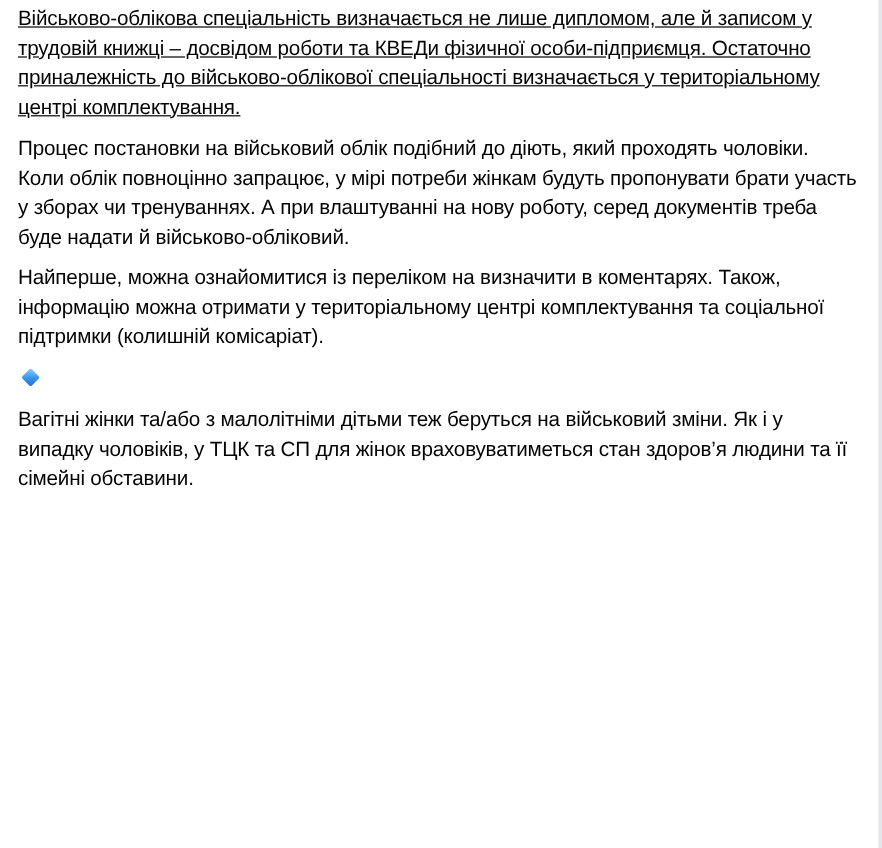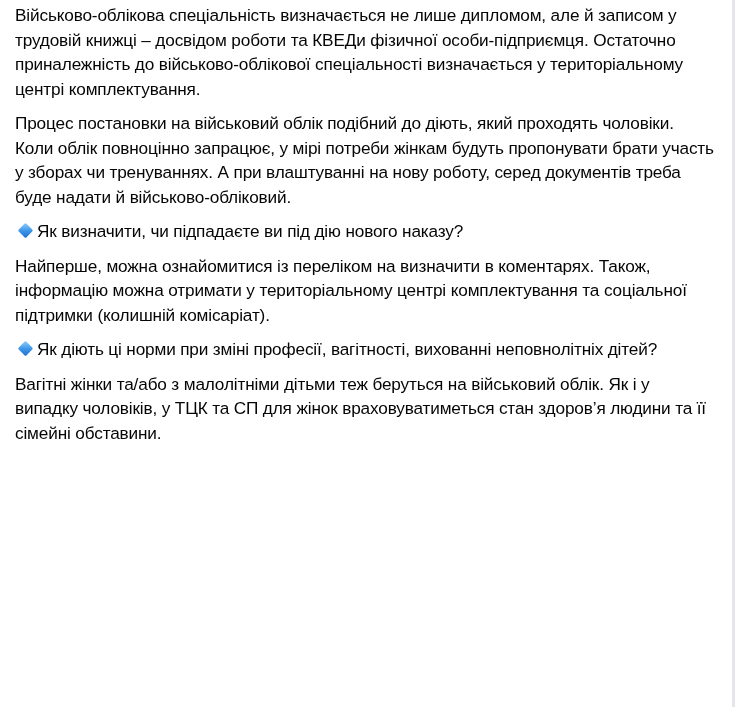--- a/index.html
+++ b/index.html
@@ -21,21 +21,21 @@
       top: 0;
       width: 700px;
       font-size: 17.2px;
       line-height: 24.5px;
       letter-spacing: -0.15px;
     }
     .para {
       margin: 0 0 10px 0;
       padding: 0;
     }
-    .para.first { margin-top: 3px; }
+    .para.first { margin-top: 3px; text-decoration: underline; }
     .question {
       margin: 0 0 10px 0;
       padding: 0;
     }
     .diamond {
       display: inline-block;
       width: 11px;
       height: 11px;
       margin: 0 6px 0 5px;
       background: linear-gradient(135deg, #8fd0ff 0%, #3a93e6 55%, #1f6fd1 100%);
@@ -52,21 +52,20 @@
       background: #e4e6eb;
     }
   </style>
 </head>
 <body>
 
 <div class="post">
   <p class="para first">Військово-облікова спеціальність визначається не лише дипломом, але й записом у трудовій книжці – досвідом роботи та КВЕДи фізичної особи-підприємця. Остаточно приналежність до військово-облікової спеціальності визначається у територіальному центрі комплектування.</p>
   <p class="para">Процес постановки на військовий облік подібний до діють, який проходять чоловіки. Коли облік повноцінно запрацює, у мірі потреби жінкам будуть пропонувати брати участь у зборах чи тренуваннях. А при влаштуванні на нову роботу, серед документів треба буде надати й військово-обліковий.</p>
 
-  <p class="question"><span class="diamond"></span><span>Як визначити, чи підпадаєте ви під дію нового наказу?</span></p>
   <p class="para">Найперше, можна ознайомитися із переліком на визначити в коментарях. Також, інформацію можна отримати у територіальному центрі комплектування та соціальної підтримки (колишній комісаріат).</p>
 
-  <p class="question"><span class="diamond"></span><span>Як діють ці норми при зміні професії, вагітності, вихованні неповнолітніх дітей?</span></p>
-  <p class="para">Вагітні жінки та/або з малолітніми дітьми теж беруться на військовий облік. Як і у випадку чоловіків, у ТЦК та СП для жінок враховуватиметься стан здоров’я людини та її сімейні обставини.</p>
+  <p class="question"><span class="diamond"></span></p>
+  <p class="para">Вагітні жінки та/або з малолітніми дітьми теж беруться на військовий зміни. Як і у випадку чоловіків, у ТЦК та СП для жінок враховуватиметься стан здоров’я людини та її сімейні обставини.</p>
 
 </div>
 
 <div class="right-border"></div>
 
 </body></html>

